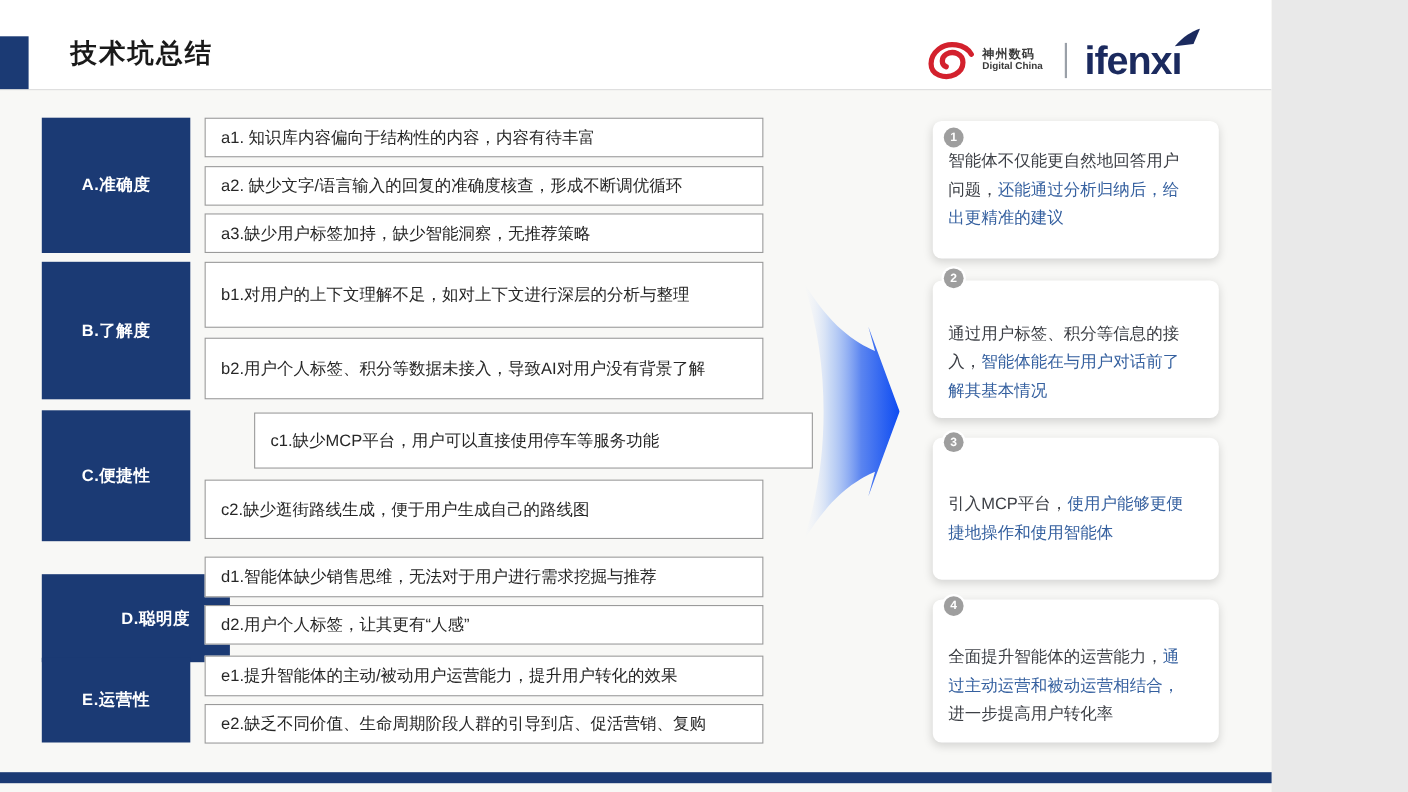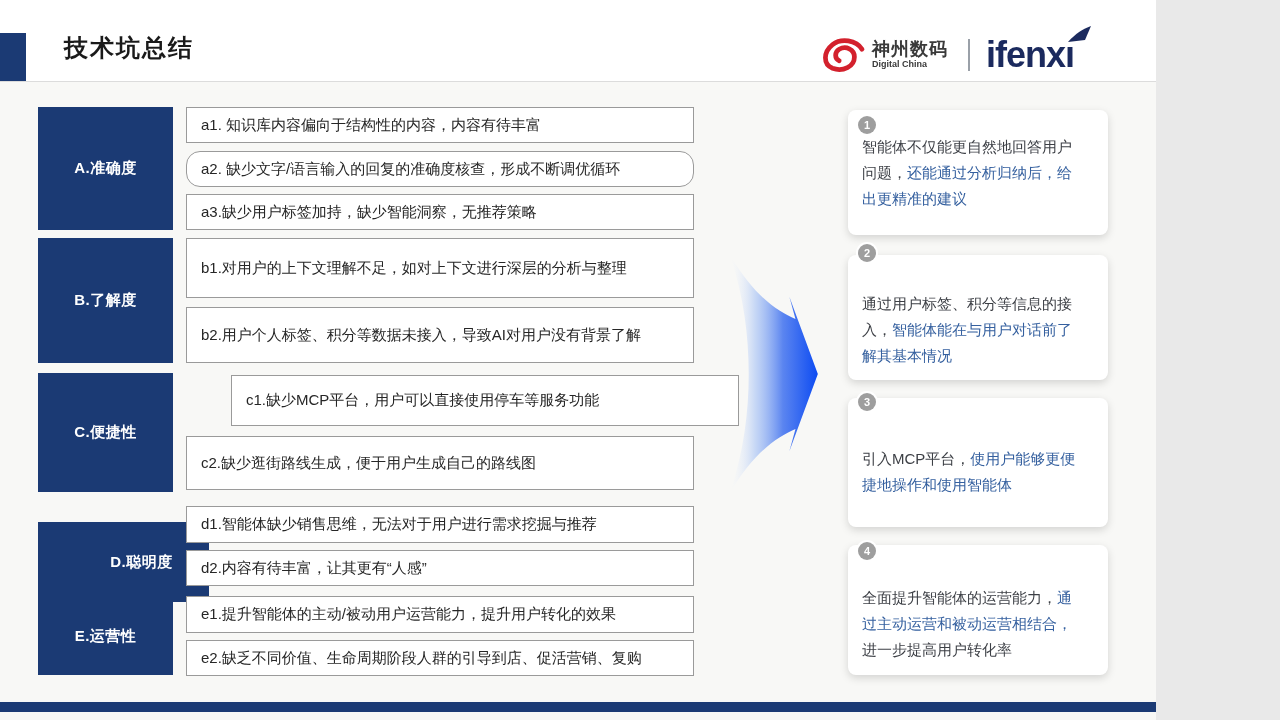--- a/index.html
+++ b/index.html
@@ -7,21 +7,21 @@
          font-family:"Liberation Sans","DejaVu Sans",sans-serif;}
 
   
   .header{position:absolute;left:0;top:0;right:0;height:81px;background:#ffffff;
           border-bottom:1px solid #dcdcdc;}
   .accent-square{position:absolute;left:0;top:33px;width:26px;height:48px;background:#1b3a74;}
   .page-title{position:absolute;left:64px;top:32px;margin:0;font-size:24px;font-weight:700;
               color:#1a1a1a;letter-spacing:2px;}
   .logo-area{position:absolute;right:72px;top:33px;height:44px;display:flex;align-items:center;}
   .brand-text{margin-left:6px;line-height:1.1;}
-  .brand-cn{font-size:18px;font-weight:700;color:#3a3a3a;letter-spacing:1px;}
+  .brand-cn{font-size:11px;font-weight:700;color:#3a3a3a;letter-spacing:1px;}
   .brand-en{font-size:9px;color:#3a3a3a;font-weight:700;}
   .logo-sep{width:2px;height:32px;background:#9aa0a8;margin:0 16px 0 20px;}
   .ifenxi{position:relative;font-size:36px;font-weight:700;color:#1b2a5e;letter-spacing:-1px;
           line-height:1;padding-right:10px;}
   .ifenxi-arrow{position:absolute;right:-8px;top:-11px;}
 
   
   .cat-box{position:absolute;left:38px;width:135px;background:#1b3a74;color:#ffffff;
            font-size:15px;font-weight:700;display:flex;align-items:center;justify-content:center;
            letter-spacing:.5px;}
@@ -91,28 +91,28 @@
     <span>C.便捷性</span>
   </div>
   <div class="cat-box" style="top:522px;height:80px;padding-left:36px;">
     <span>D.聪明度</span>
   </div>
   <div class="cat-box" style="top:598px;height:77px;">
     <span>E.运营性</span>
   </div>
 
   <div class="item-box" style="top:107px;height:36px;">a1. 知识库内容偏向于结构性的内容，内容有待丰富</div>
-  <div class="item-box" style="top:151px;height:36px;border-radius:14px;">a2. 缺少文字/语言输入的回复的准确度核查，形成不断调优循环</div>
+  <div class="item-box" style="top:151px;height:36px;">a2. 缺少文字/语言输入的回复的准确度核查，形成不断调优循环</div>
   <div class="item-box" style="top:194px;height:36px;">a3.缺少用户标签加持，缺少智能洞察，无推荐策略</div>
   <div class="item-box" style="top:238px;height:60px;">b1.对用户的上下文理解不足，如对上下文进行深层的分析与整理</div>
   <div class="item-box" style="top:307px;height:56px;">b2.用户个人标签、积分等数据未接入，导致AI对用户没有背景了解</div>
   <div class="item-box" style="top:375px;height:51px;margin-left:45px;">c1.缺少MCP平台，用户可以直接使用停车等服务功能</div>
   <div class="item-box" style="top:436px;height:54px;">c2.缺少逛街路线生成，便于用户生成自己的路线图</div>
   <div class="item-box" style="top:506px;height:37px;">d1.智能体缺少销售思维，无法对于用户进行需求挖掘与推荐</div>
-  <div class="item-box" style="top:550px;height:36px;">d2.内容有待丰富，让其更有“人感”</div>
+  <div class="item-box" style="top:550px;height:36px;">d2.用户个人标签，让其更有“人感”</div>
   <div class="item-box" style="top:596px;height:37px;">e1.提升智能体的主动/被动用户运营能力，提升用户转化的效果</div>
   <div class="item-box" style="top:640px;height:36px;">e2.缺乏不同价值、生命周期阶段人群的引导到店、促活营销、复购</div>
 
   <svg class="flow-arrow" viewBox="0 0 100 240">
     <defs>
       <linearGradient id="arrowGrad" x1="0" y1="0" x2="1" y2="0">
         <stop offset="0" stop-color="#eef3fc" stop-opacity="0"></stop>
         <stop offset="0.28" stop-color="#a0bef5" stop-opacity="0.55"></stop>
         <stop offset="0.6" stop-color="#5b85f0"></stop>
         <stop offset="1" stop-color="#0d4bf2"></stop>

